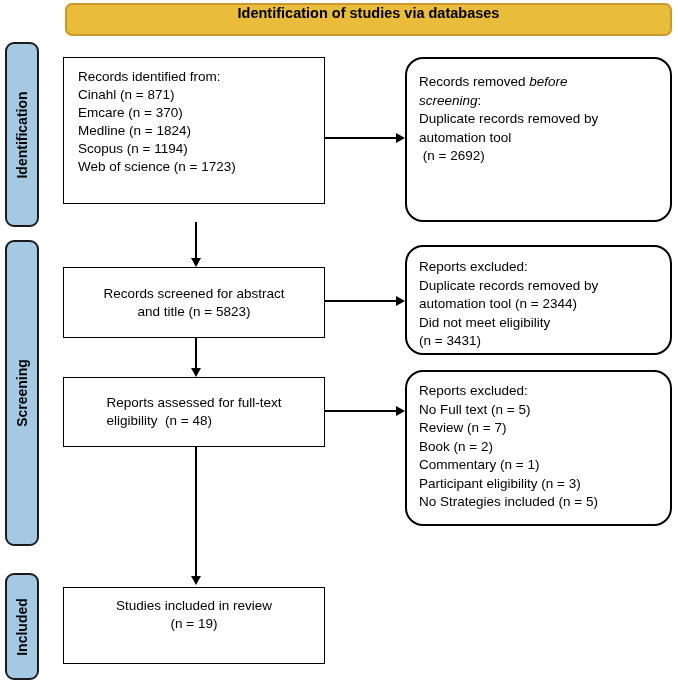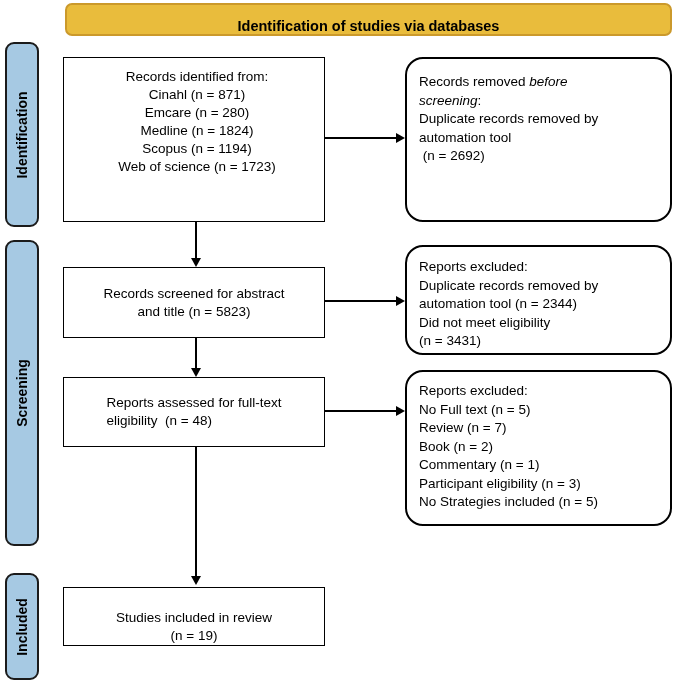--- a/index.html
+++ b/index.html
@@ -15,21 +15,21 @@
 
   
   .banner {
     position: absolute;
     left: 65px; top: 3px;
     width: 607px; height: 33px;
     box-sizing: border-box;
     background: var(--banner-fill, #E9BC3C);
     border: 2px solid var(--banner-border, #CB992B);
     border-radius: 7px;
-    display: flex; align-items: flex-end; justify-content: center;
+    display: flex; align-items: flex-start; justify-content: center;
     font-weight: bold; font-size: 14.5px;
   }
 
   
   .stage {
     position: absolute;
     left: 5px; width: 34px;
     box-sizing: border-box;
     background: var(--sidebar-fill, #A6C9E3);
     border: 2px solid #1b1b1b;
@@ -53,24 +53,24 @@
     box-sizing: border-box;
     background: #ffffff;
     border: 1.5px solid #000000;
     font-size: 13.5px;
     line-height: 18px;
   }
   .box .tline, .box [data-bind-lines] > div { white-space: pre-wrap; }
   .left-col  { left: 63px;  width: 262px; }
   .right-col { left: 405px; width: 267px; border-width: 2px; line-height: 18.5px; border-radius: 18px; }
 
-  .box-identified { top: 57px;  height: 165px; padding: 10px 8px 8px 14px; text-align: center; }
+  .box-identified { top: 57px;  height: 147px; padding: 10px 8px 8px 14px; text-align: left; }
   .box-screened   { top: 267px; height: 71px;  display: flex; align-items: center; justify-content: center; text-align: center; }
   .box-assessed   { top: 377px; height: 70px;  display: flex; align-items: center; justify-content: center; text-align: left; }
-  .box-included   { top: 587px; height: 59px;  padding-top: 21px; text-align: center; }
+  .box-included   { top: 587px; height: 77px;  padding-top: 9px; text-align: center; }
 
   .box-removed-before { top: 57px;  height: 165px; padding: 14px 8px 8px 12px; }
   .box-excl-screening { top: 245px; height: 110px; padding: 11px 8px 8px 12px; }
   .box-excl-fulltext  { top: 370px; height: 156px; padding: 10px 8px 8px 12px; }
 
   
   .varrow {
     position: absolute;
     width: 2px;
     background: #000000;
@@ -121,21 +121,21 @@
     <span data-bind="sidebar.stages.screening">Screening</span>
   </div>
   <div class="stage stage-included">
     <span data-bind="sidebar.stages.included">Included</span>
   </div>
 
   <div class="box left-col box-identified">
     <div data-bind-lines="flow.identified.lines">
         <div>Records identified from:</div>
         <div>Cinahl (n = 871)</div>
-        <div>Emcare (n = 280)</div>
+        <div>Emcare (n = 370)</div>
         <div>Medline (n = 1824)</div>
         <div>Scopus (n = 1194)</div>
         <div>Web of science (n = 1723)</div>
       </div>
   </div>
 
   <div class="box right-col box-removed-before">
     <div class="tline"><span data-bind="flow.removed_before.title_normal">Records removed </span><i data-bind="flow.removed_before.title_italic1">before</i></div>
     <div class="tline"><i data-bind="flow.removed_before.title_italic2">screening</i><span data-bind="flow.removed_before.title_colon">:</span></div>
     <div data-bind-lines="flow.removed_before.lines">

